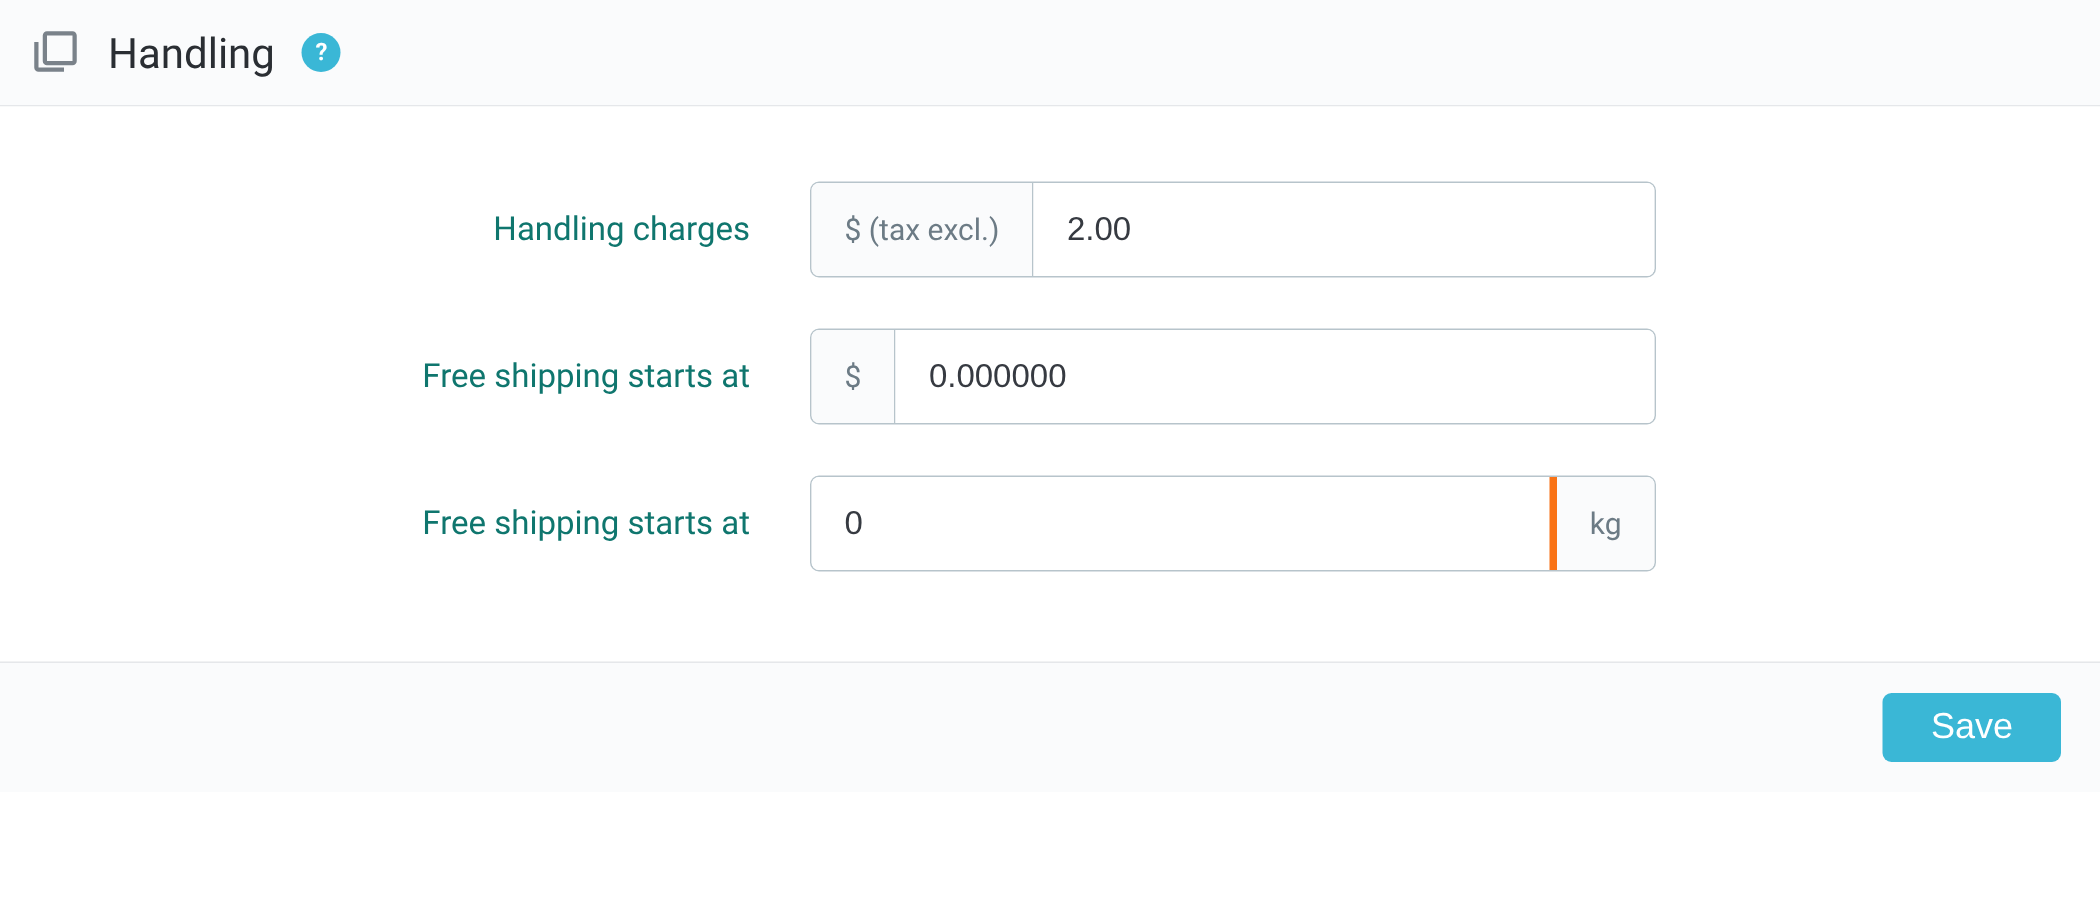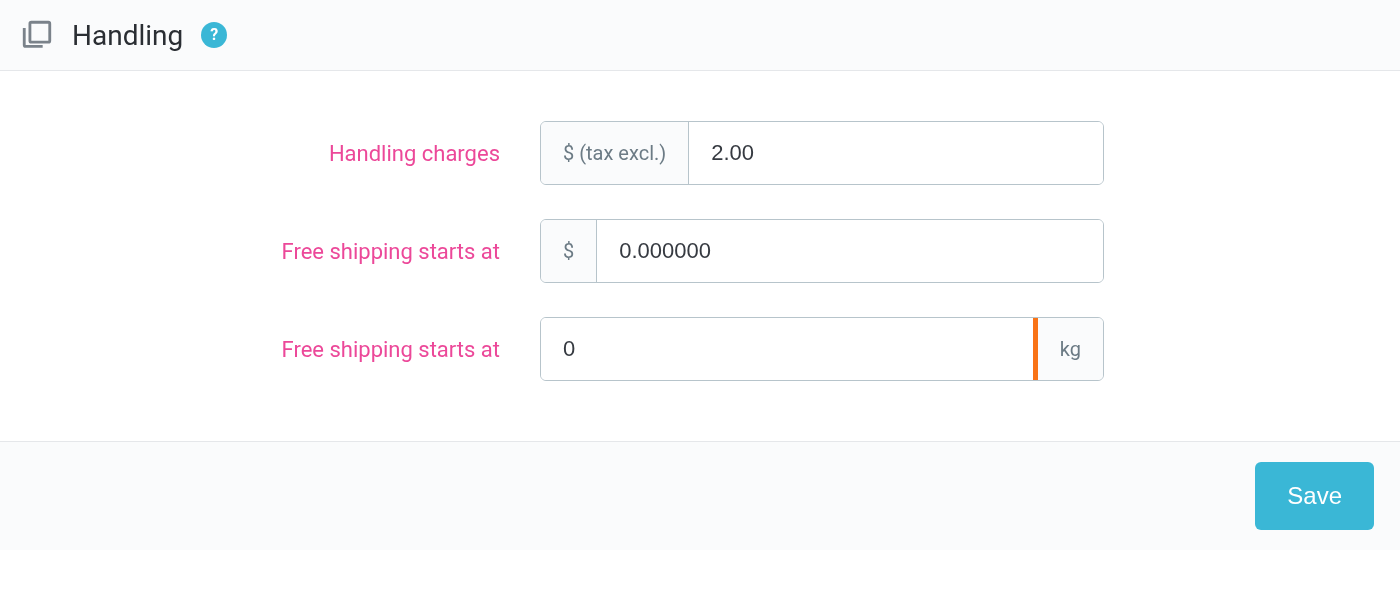--- a/index.html
+++ b/index.html
@@ -47,21 +47,21 @@
     display: flex;
     align-items: center;
     margin-bottom: 34px;
   }
   .form-row:last-child { margin-bottom: 0; }
   .form-label {
     flex: 0 0 480px;
     text-align: right;
     padding-right: 40px;
     font-size: 22px;
-    color: #ec4899;
+    color: #0f766e;
   }
   .form-control-wrap {
     flex: 0 0 700px;
   }
   .input-group {
     display: flex;
     width: 564px;
     border: 1px solid #b7c4cb;
     border-radius: 6px;
     overflow: hidden;
@@ -102,21 +102,21 @@
     display: flex;
     justify-content: flex-end;
   }
   .btn-save {
     background: #3ab7d6;
     color: #fff;
     border: none;
     border-radius: 6px;
     font-size: 24px;
     font-weight: 500;
-    padding: 20px 32px;
+    padding: 9px 32px;
     cursor: pointer;
   }
 </style>
 </head>
 <body>
 
 <div class="panel">
 
   <div class="panel-header">
     <span class="header-icon">

